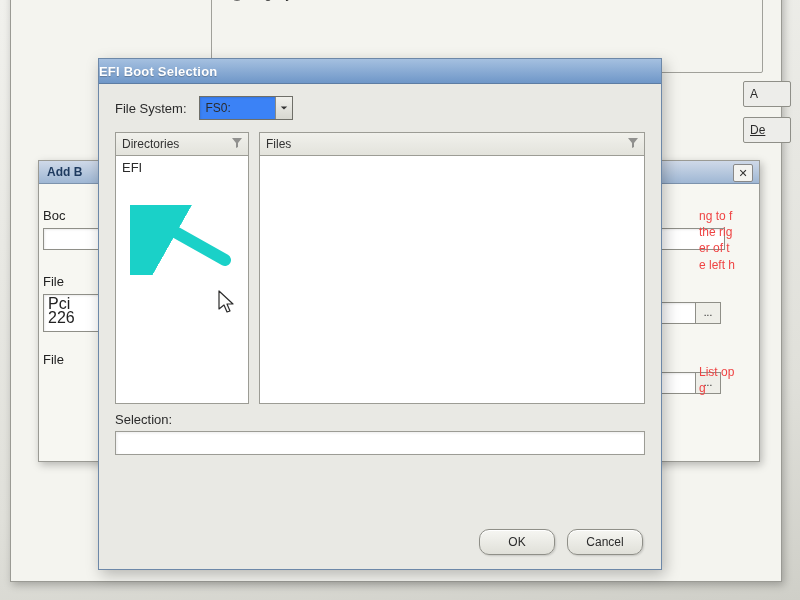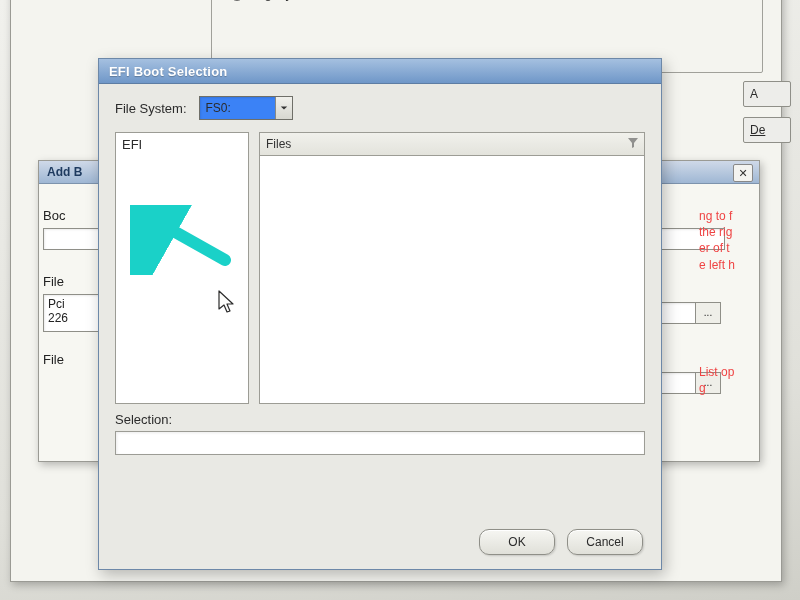--- a/index.html
+++ b/index.html
@@ -28,30 +28,30 @@
   .bootlist{left:200px;top:10px;width:550px;height:120px;}
   .radio-row{position:absolute;left:18px;display:flex;align-items:center;gap:6px;font-size:13px;color:#333;}
   .radio{width:12px;height:12px;border:1px solid #666;border-radius:50%;background:#fff;flex:0 0 auto;}
 
   
   .mid-window{position:absolute;left:38px;top:160px;width:720px;height:300px;background:var(--panel-bg);border:1px solid var(--win-border);box-shadow:2px 3px 8px var(--shadow);}
   .mid-title{height:22px;background:linear-gradient(#cfd9e8,#9fb7d4);border-bottom:1px solid #7d93ad;color:#1e3a5f;font-weight:600;font-size:12px;display:flex;align-items:center;padding-left:8px;}
   .mid-close{position:absolute;right:6px;top:3px;width:18px;height:16px;border:1px solid #888;border-radius:2px;background:#f3f3f0;display:flex;align-items:center;justify-content:center;font-size:11px;line-height:1;color:#333;}
   .mid-body{position:relative;padding:10px 14px;color:#222;font-size:13px;}
   .mid-label{position:absolute;}
-  .mid-input{position:absolute;height:20px;border:1px solid #8f8f88;background:#fff;font-size:12px;padding:0 4px;box-shadow:inset 1px 1px 2px rgba(0,0,0,0.08);}
+  .mid-input{position:absolute;height:20px;border:1px solid #8f8f88;background:#fff;font-size:16px;padding:0 4px;box-shadow:inset 1px 1px 2px rgba(0,0,0,0.08);}
   .mid-browse{position:absolute;width:24px;height:20px;border:1px solid #8f8f88;background:#efefe9;font-size:10px;text-align:center;line-height:20px;}
   .mid-help{position:absolute;font-size:12px;color:#ef4444;line-height:1.35;}
 
   
   .side-btn{position:absolute;right:-10px;width:40px;height:24px;border:1px solid var(--btn-border);border-radius:2px;background:var(--btn-bg);display:flex;align-items:center;padding-left:6px;font-size:12px;}
 
   
   .efi-window{position:absolute;left:98px;top:58px;width:562px;height:510px;background:var(--win-bg);border:1px solid #6d88a8;box-shadow:3px 5px 14px var(--shadow);}
-  .efi-title{height:24px;background:linear-gradient(var(--title-grad-a),var(--title-grad-b));border-bottom:1px solid #5d7da3;color:var(--title-text);font-weight:600;font-size:13px;display:flex;align-items:center;padding-left:10px;letter-spacing:.2px;text-shadow:0 1px 1px rgba(0,0,0,.25);}
+  .efi-title{height:24px;background:linear-gradient(var(--title-grad-a),var(--title-grad-b));border-bottom:1px solid #5d7da3;color:var(--title-text);font-weight:600;font-size:13px;display:flex;align-items:center;letter-spacing:.2px;text-shadow:0 1px 1px rgba(0,0,0,.25);}
   .efi-body{position:relative;padding:12px 16px;}
 
   .fs-row{display:flex;align-items:center;gap:12px;margin-bottom:12px;}
   .fs-label{font-size:13px;}
   .fs-select{position:relative;width:68px;height:22px;border:1px solid #6f6f68;background:#3b82f6;display:flex;align-items:center;padding:0 18px 0 6px;font-size:12px;box-shadow:inset 1px 1px 2px rgba(0,0,0,.1);}
   .fs-select .chev{position:absolute;right:0;top:0;width:16px;height:100%;border-left:1px solid #8a8a83;background:linear-gradient(#f0f0eb,#d7d7d0);display:flex;align-items:center;justify-content:center;}
   .fs-select .chev svg{width:8px;height:8px;fill:#333;}
 
   .panes{display:flex;gap:10px;height:272px;}
   .pane{border:1px solid var(--list-border);background:var(--panel-bg);display:flex;flex-direction:column;min-width:0;}
@@ -143,20 +143,28 @@
           <span class="chev">
             <svg viewBox="0 0 10 10">
                 <path d="M1 3 L5 7 L9 3 Z"></path>
               </svg>
           </span>
         </div>
       </div>
 
       <div class="panes">
         <div class="pane dirs">
+          <div class="pane-header">
+            <span>Directories</span>
+            <span class="filter-icon">
+              <svg viewBox="0 0 10 10">
+                  <path d="M0 0 H10 L6 5 V9 L4 10 V5 Z"></path>
+                </svg>
+            </span>
+          </div>
           <div class="pane-list" id="dir-list">
               <div class="item">EFI</div>
             </div>
         </div>
         <div class="pane files">
           <div class="pane-header">
             <span>Files</span>
             <span class="filter-icon">
               <svg viewBox="0 0 10 10">
                   <path d="M0 0 H10 L6 5 V9 L4 10 V5 Z"></path>

